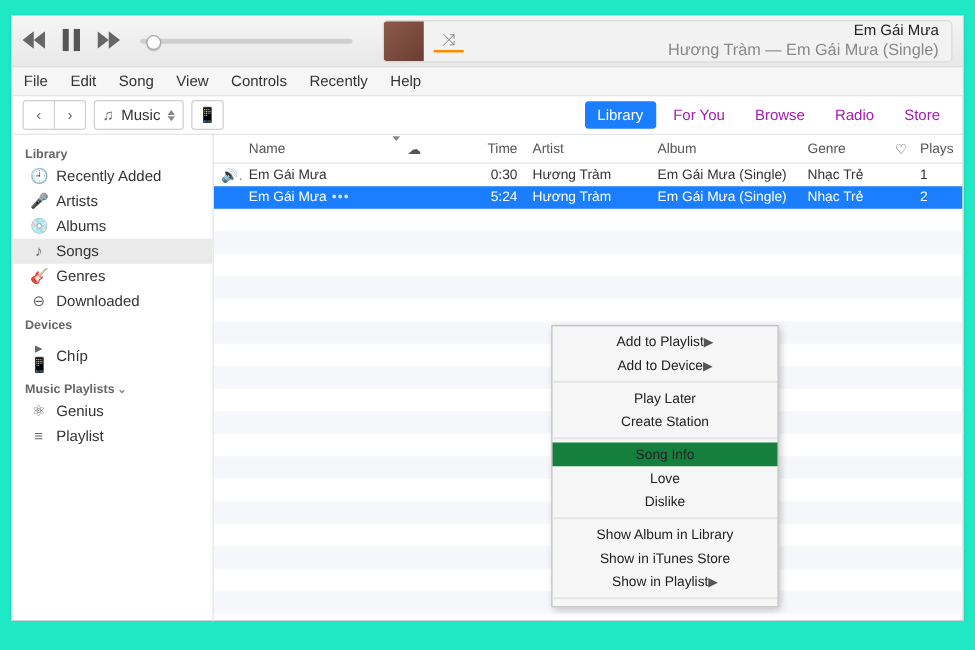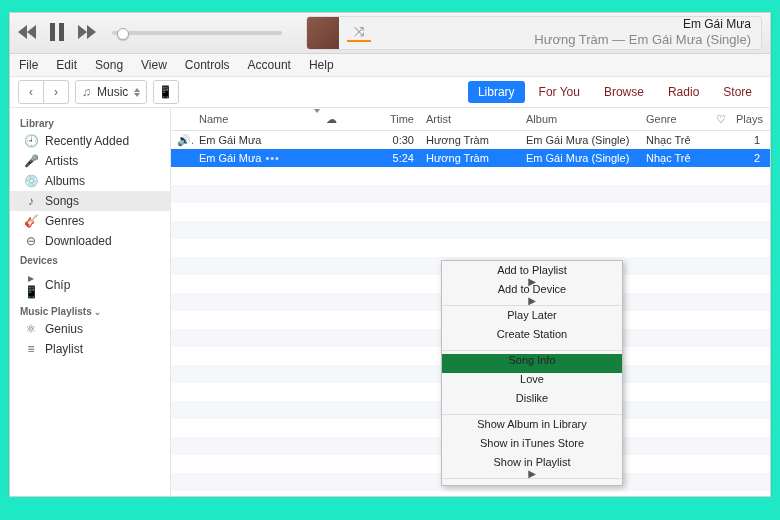--- a/index.html
+++ b/index.html
@@ -26,21 +26,21 @@
 .btngrp{display:flex;}
 .sqbtn{width:24px;height:22px;border:1px solid #cfcfcf;background:#fff;display:flex;align-items:center;justify-content:center;color:#666;}
 .btngrp .sqbtn:first-child{border-radius:3px 0 0 3px;}
 .btngrp .sqbtn:last-child{border-radius:0 3px 3px 0;border-left:0;}
 .sqbtn.single{border-radius:3px;}
 .dropdown{height:22px;border:1px solid #cfcfcf;border-radius:3px;background:#fff;display:flex;align-items:center;gap:6px;padding:0 6px;}
 .note{color:#666;}
 .caret{width:0;height:0;border-left:3px solid transparent;border-right:3px solid transparent;border-top:4px solid #888;}
 .caret.up{border-top:none;border-bottom:4px solid #888;}
 .toolbar .spacer{flex:1;}
-.tabbtn{height:22px;padding:0 10px;display:flex;align-items:center;border-radius:3px;color:#7f1d1d;}
+.tabbtn{height:22px;padding:0 10px;display:flex;align-items:center;border-radius:3px;color:#a21caf;}
 .tabbtn.active{background:#1a7eff;color:#fff;}
 
 .bodyrow{display:flex;height:calc(100% - 40px - 22px - 30px);}
 .sidebar{width:160px;border-right:1px solid #e5e5e5;padding:6px 0;overflow:hidden;}
 .sbhdr{font-size:10px;font-weight:600;color:#666;padding:4px 10px 2px;}
 .sbitem{display:flex;align-items:center;gap:7px;padding:3px 10px 3px 14px;color:#333;}
 .sbitem .ico{width:14px;text-align:center;color:#666;font-size:12px;}
 .sbitem.selected{background:#eaeaea;}
 .discl{font-size:9px;color:#888;margin-left:2px;}
 .main{flex:1;display:flex;flex-direction:column;position:relative;overflow:hidden;}
@@ -49,31 +49,31 @@
 .c-ind{width:22px;}
 .c-name{flex:1;}
 .c-caret{width:10px;}
 .c-cloud{width:20px;text-align:center;}
 .c-gap{width:40px;}
 .c-time{width:40px;text-align:right;}
 .c-artist{width:100px;}
 .c-album{width:120px;}
 .c-genre{width:70px;}
 .c-heart{width:20px;text-align:center;}
-.c-plays{width:40px;text-align:right;padding-right:10px!important;}
+.c-plays{width:40px;text-align:left;padding-right:10px!important;}
 .rows{flex:1;}
 .row{height:18px;display:flex;align-items:center;font-size:11px;color:#333;}
 .row>div{padding:0 6px;box-sizing:border-box;white-space:nowrap;overflow:hidden;text-overflow:ellipsis;}
 .row.stripe{background:#f5f7fa;}
 .row.selected{background:#1a7eff;color:#fff;}
 .speaker{color:#1a7eff;}
 .dots{letter-spacing:1px;opacity:.8;margin-left:4px;}
 
 .ctx{position:absolute;left:270px;top:152px;width:180px;background:#f6f6f6;border:1px solid #bfbfbf;box-shadow:2px 2px 6px rgba(0,0,0,.25);padding:3px 0;}
-.ctx .item{height:19px;display:flex;align-items:center;justify-content:space-between;padding:0 12px;color:#222;font-size:11px;flex-direction:column;}
+.ctx .item{height:19px;display:flex;align-items:center;justify-content:center;padding:0 12px;color:#222;font-size:11px;}
 .ctx .item.hl{background:#15803d;}
 .ctx .sep{height:1px;background:#dcdcdc;margin:3px 0;}
 .subarr{font-size:10px;color:#555;}
 </style>
 </head>
 <body>
 
 <div class="app">
 
   <div class="player">
@@ -104,21 +104,21 @@
       </div>
     </div>
   </div>
 
   <div class="menubar" id="menubar">
       <span>File</span>
       <span>Edit</span>
       <span>Song</span>
       <span>View</span>
       <span>Controls</span>
-      <span>Account</span>
+      <span>Recently</span>
       <span>Help</span>
     </div>
 
   <div class="toolbar">
     <div class="btngrp">
       <div class="sqbtn">‹</div>
       <div class="sqbtn">›</div>
     </div>
     <div class="dropdown">
       <span class="note">♫</span>

